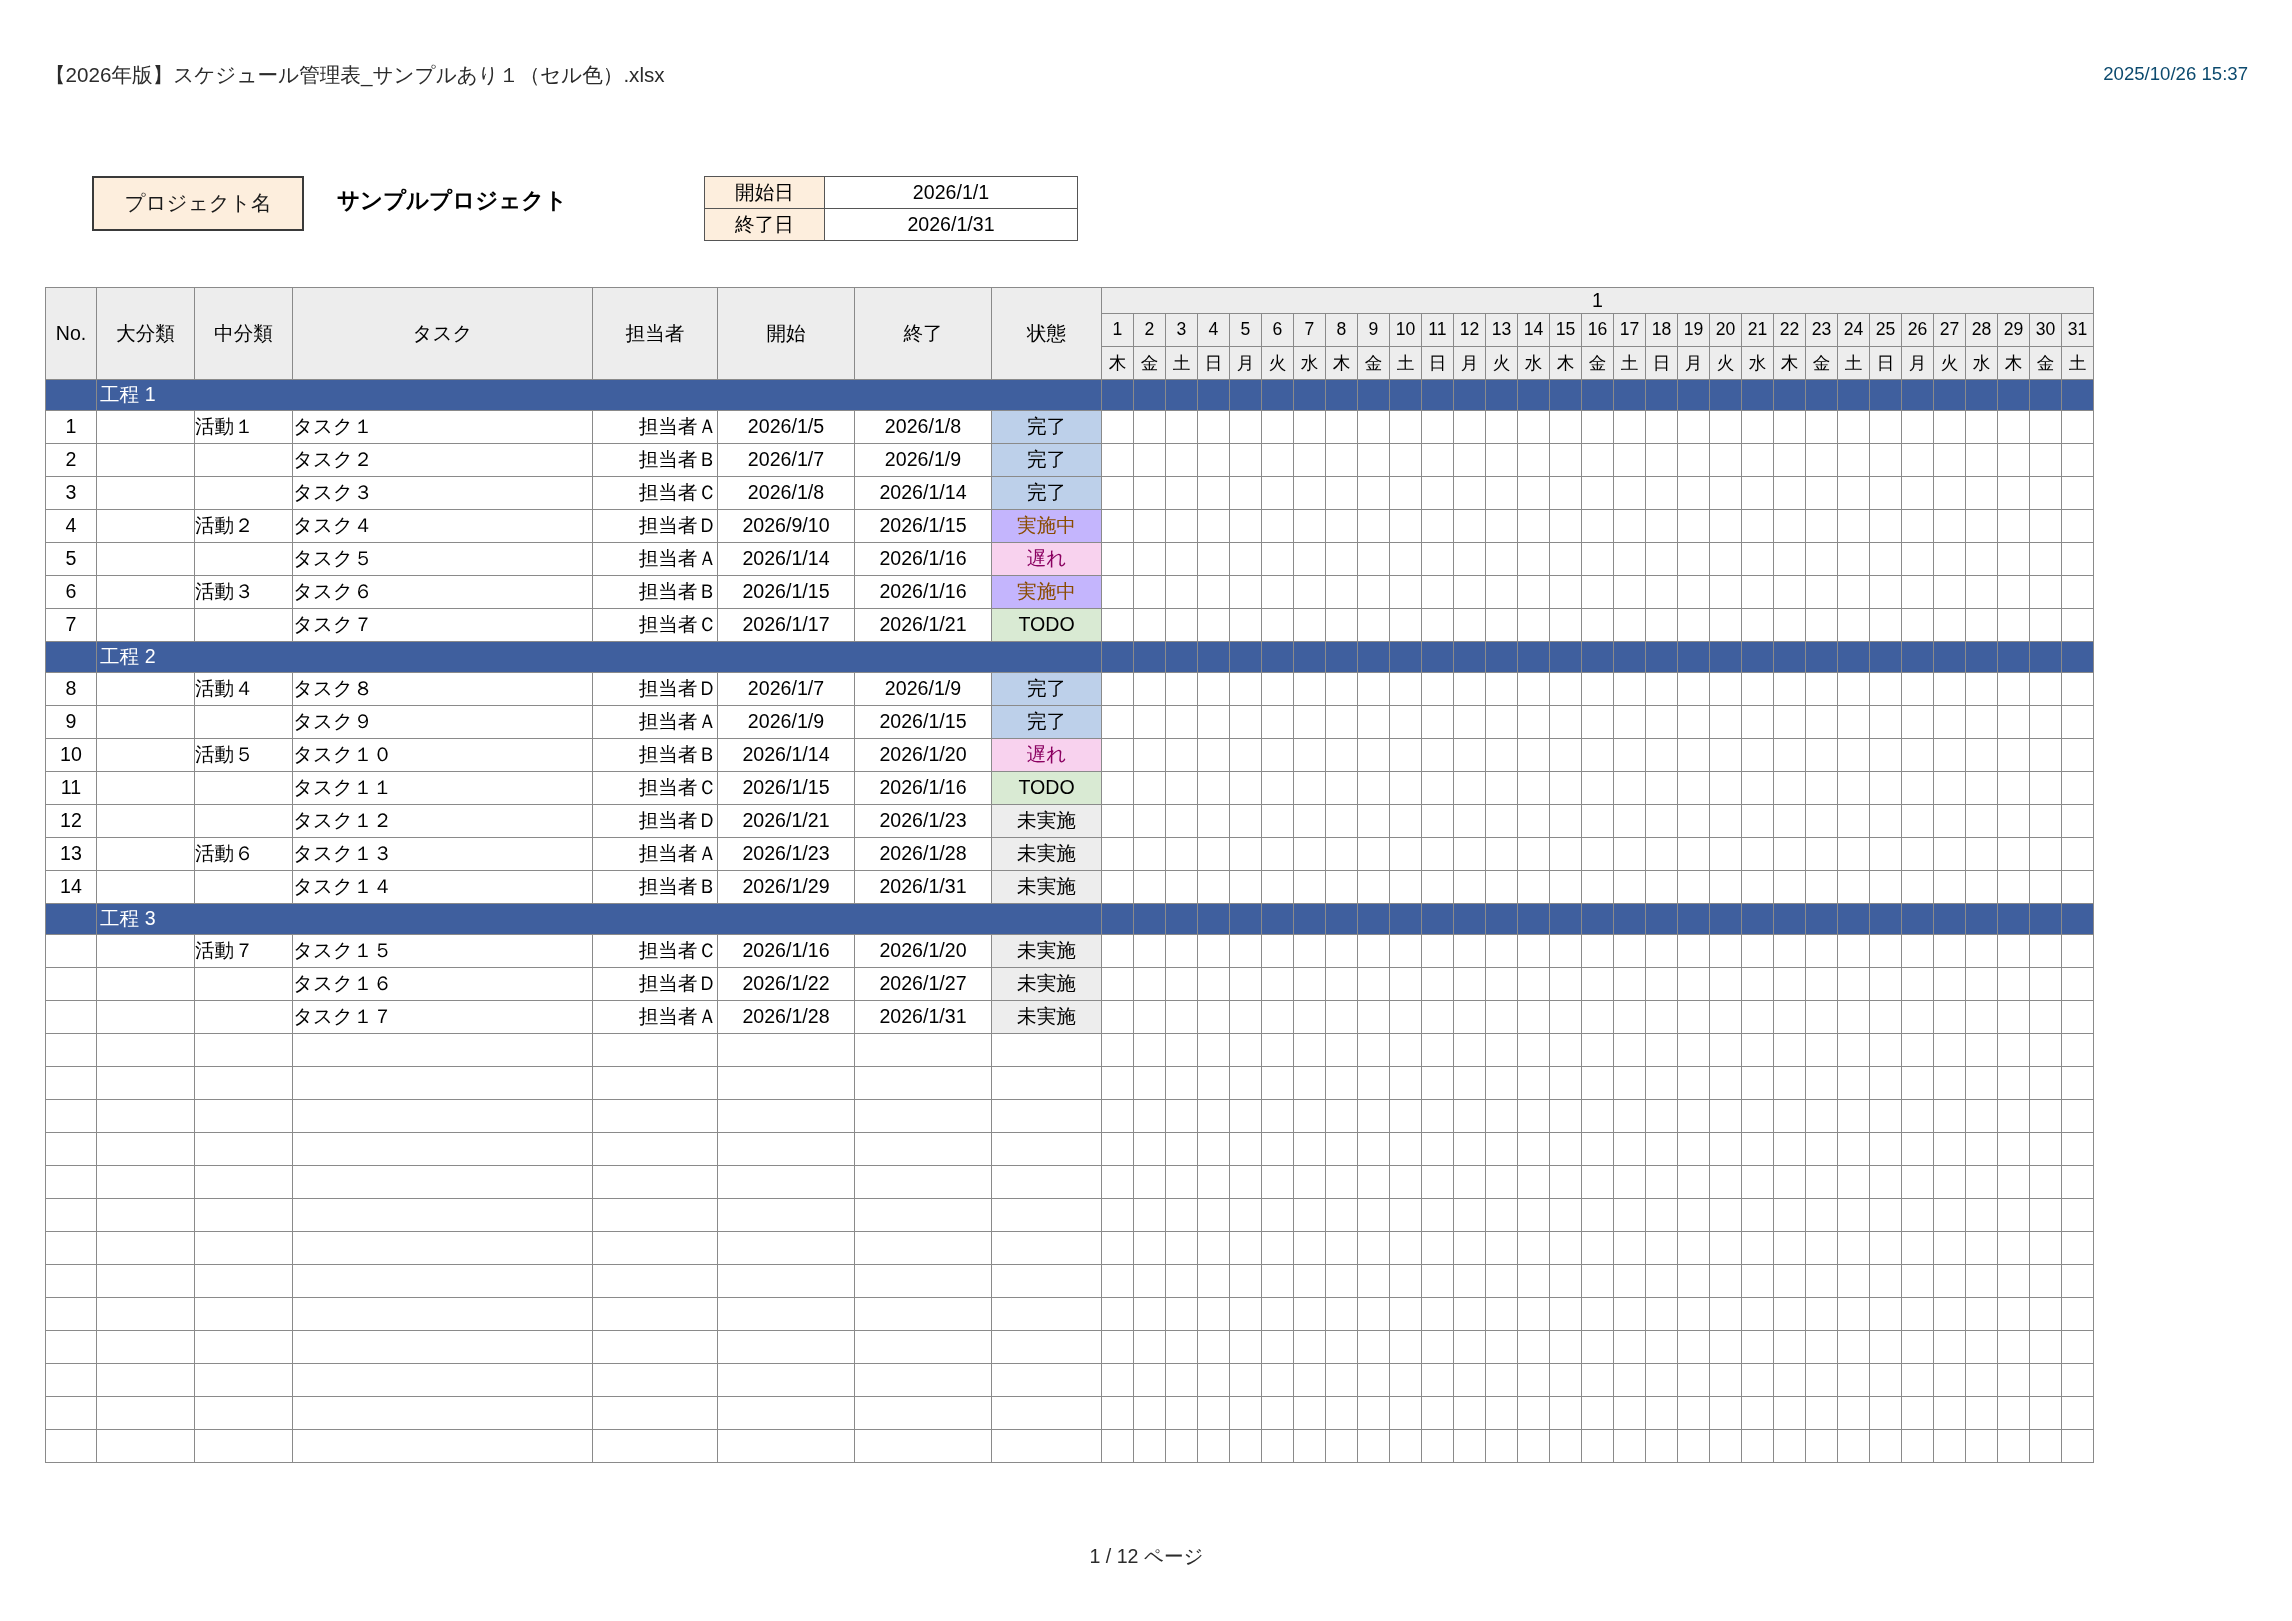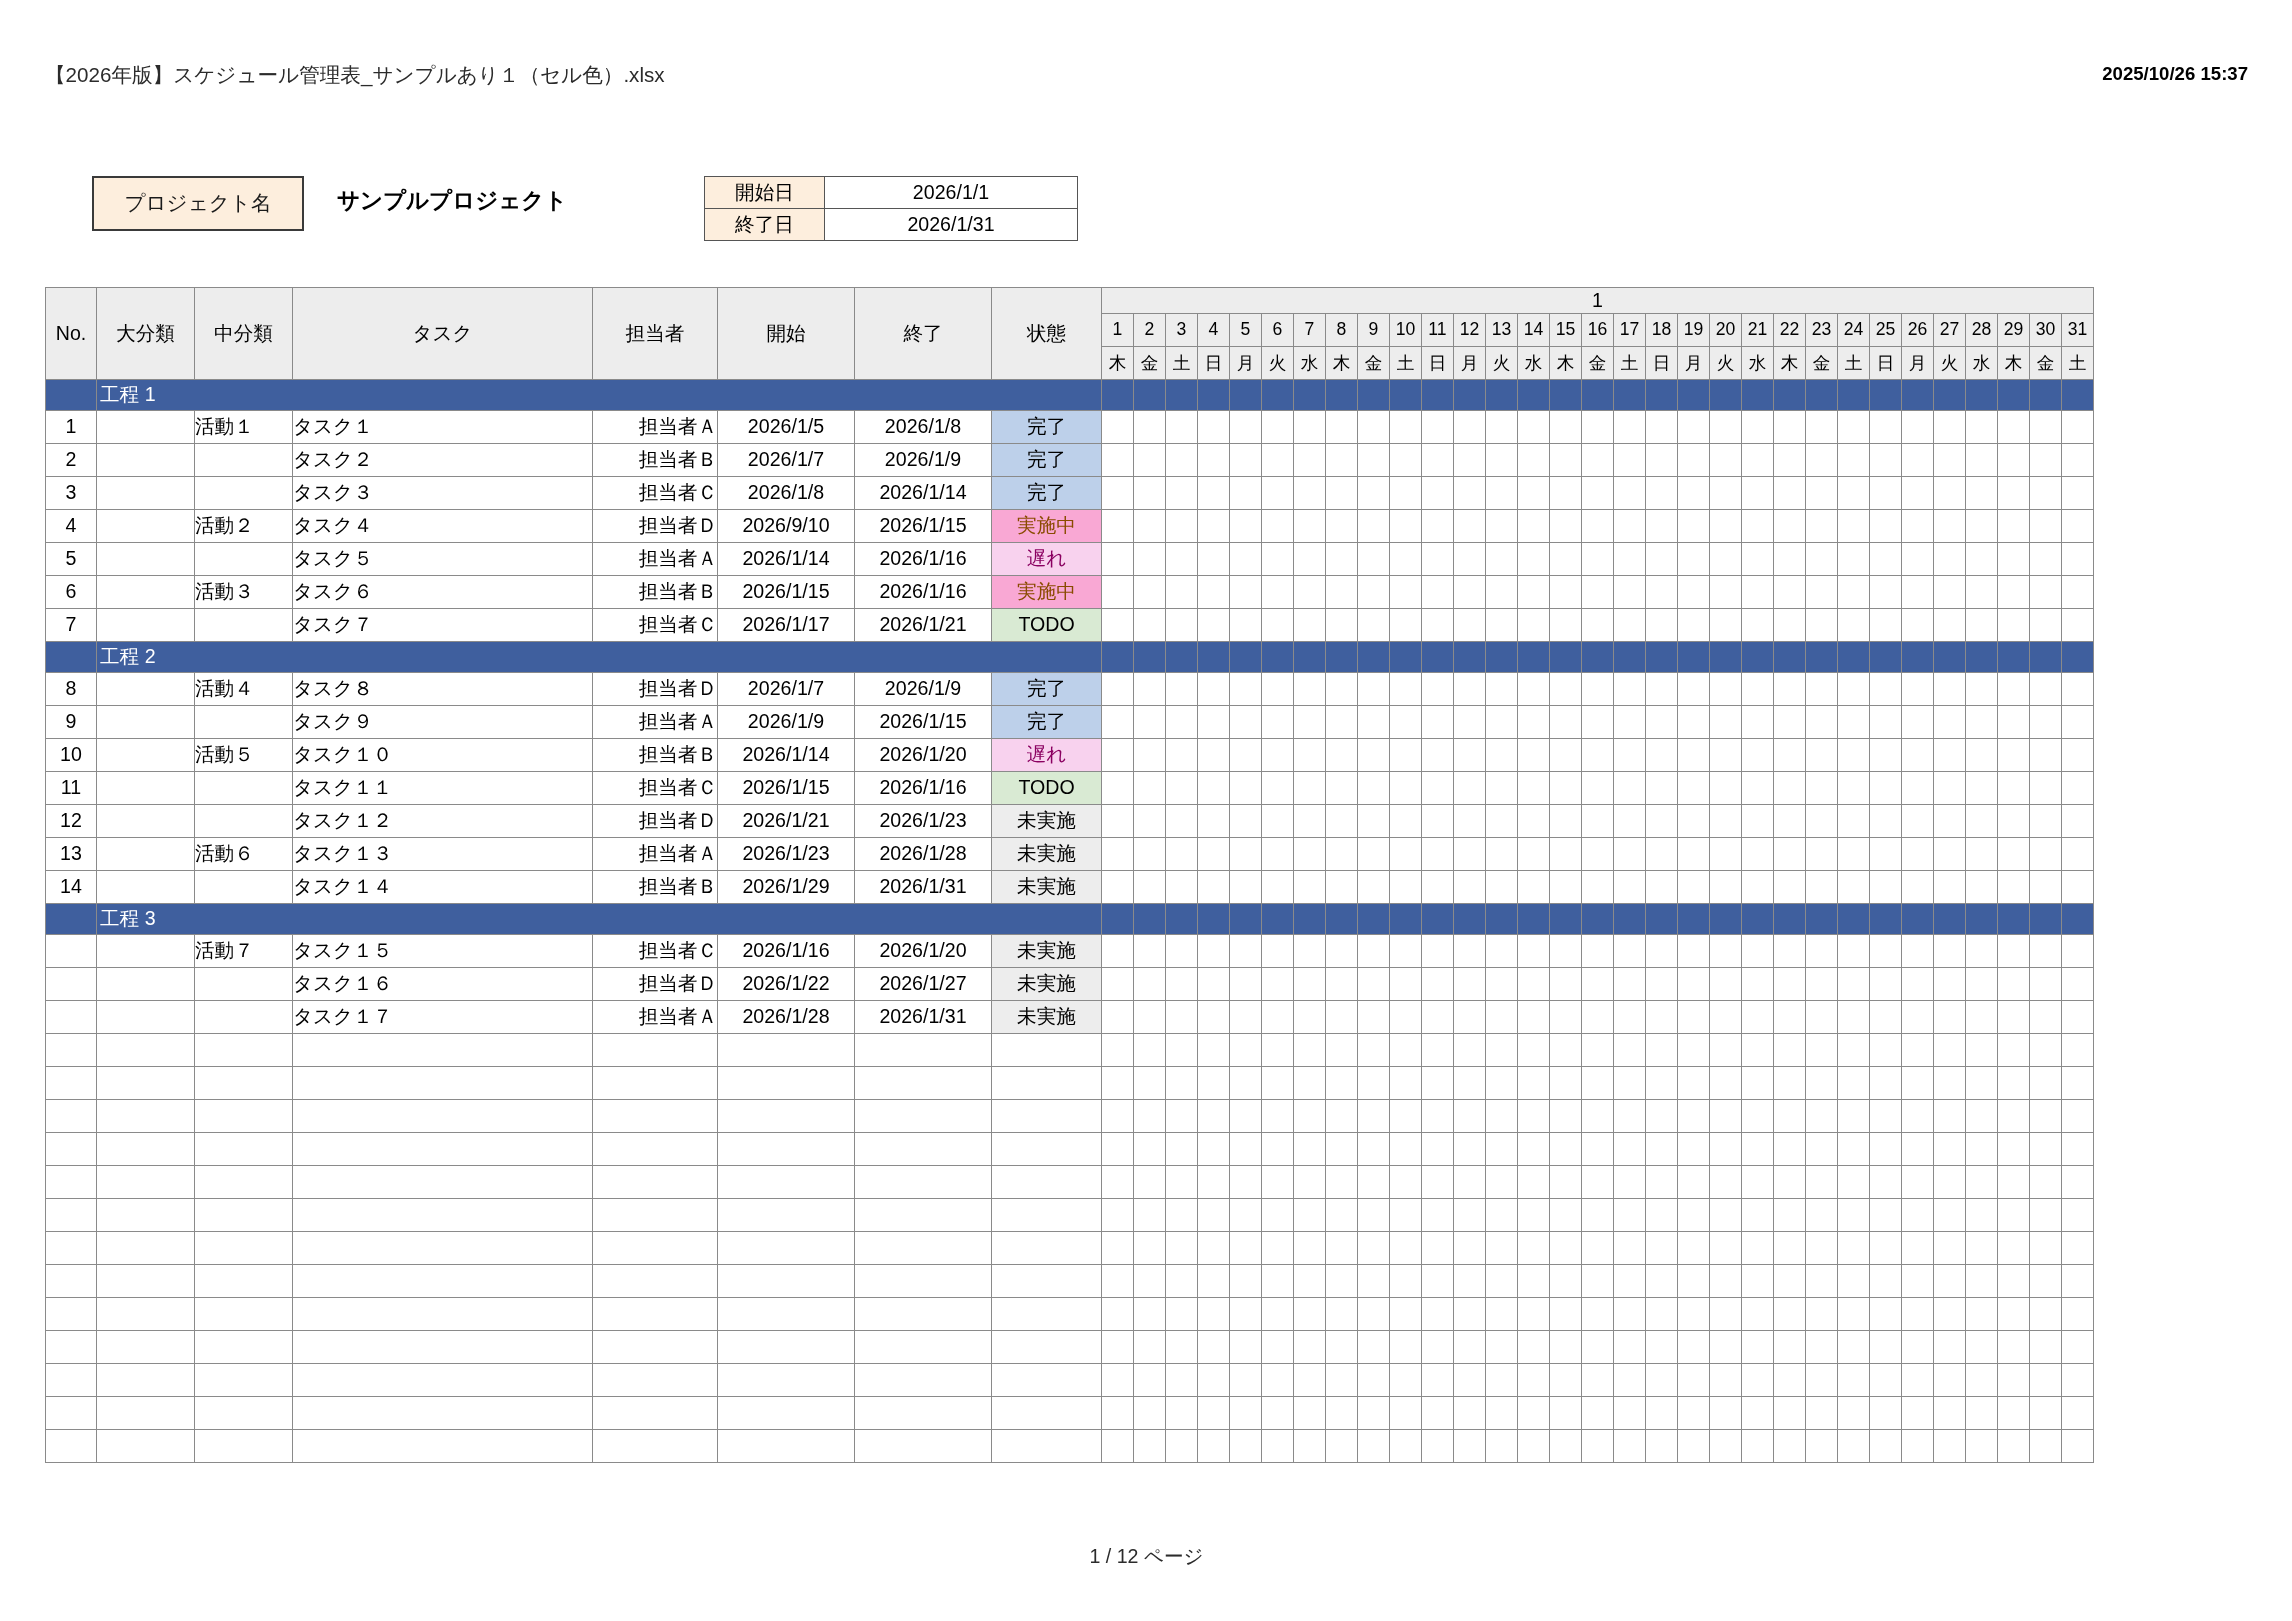--- a/index.html
+++ b/index.html
@@ -36,23 +36,22 @@
     left: 0;
     top: 0;
     white-space: nowrap;
     text-align: center;
   }
   .doc-header .timestamp {
     position: absolute;
     right: 0;
     top: 2px;
     font-size: 18.6px;
-    color: #000000;
+    color: #0c4a6e;
     white-space: nowrap;
-    font-weight: bold;
   }
   .footer {
     position: absolute;
     bottom: 51px;
     left: 0;
     width: 100%;
     text-align: center;
     font-size: 19.6px;
     color: #2b2b2b;
   }
@@ -161,21 +160,21 @@
     color: #ffffff;
     height: 31px;
   }
   .phase-row td.phase-label {
     text-align: left;
     padding-left: 3px;
     font-size: 19.6px;
   }
   .empty-row td { height: 33px; background: #ffffff; }
   .st-done   { background: #bdd0ea; }
-  .st-doing  { background: #f9a8d4; color:#8a4b00; }
+  .st-doing  { background: #c4b5fd; color:#8a4b00; }
   .st-late   { background: #f8d2ee; color:#8a0060; }
   .st-todo   { background: #d9ead3; }
   .st-none   { background: #ededed; }
   .bar-dark  { background: #1e9641; }
   .bar-light { background: #c3ee9b; }
   .gcell     { background: #ffffff; }
 </style>
 </head>
 <body>
 

